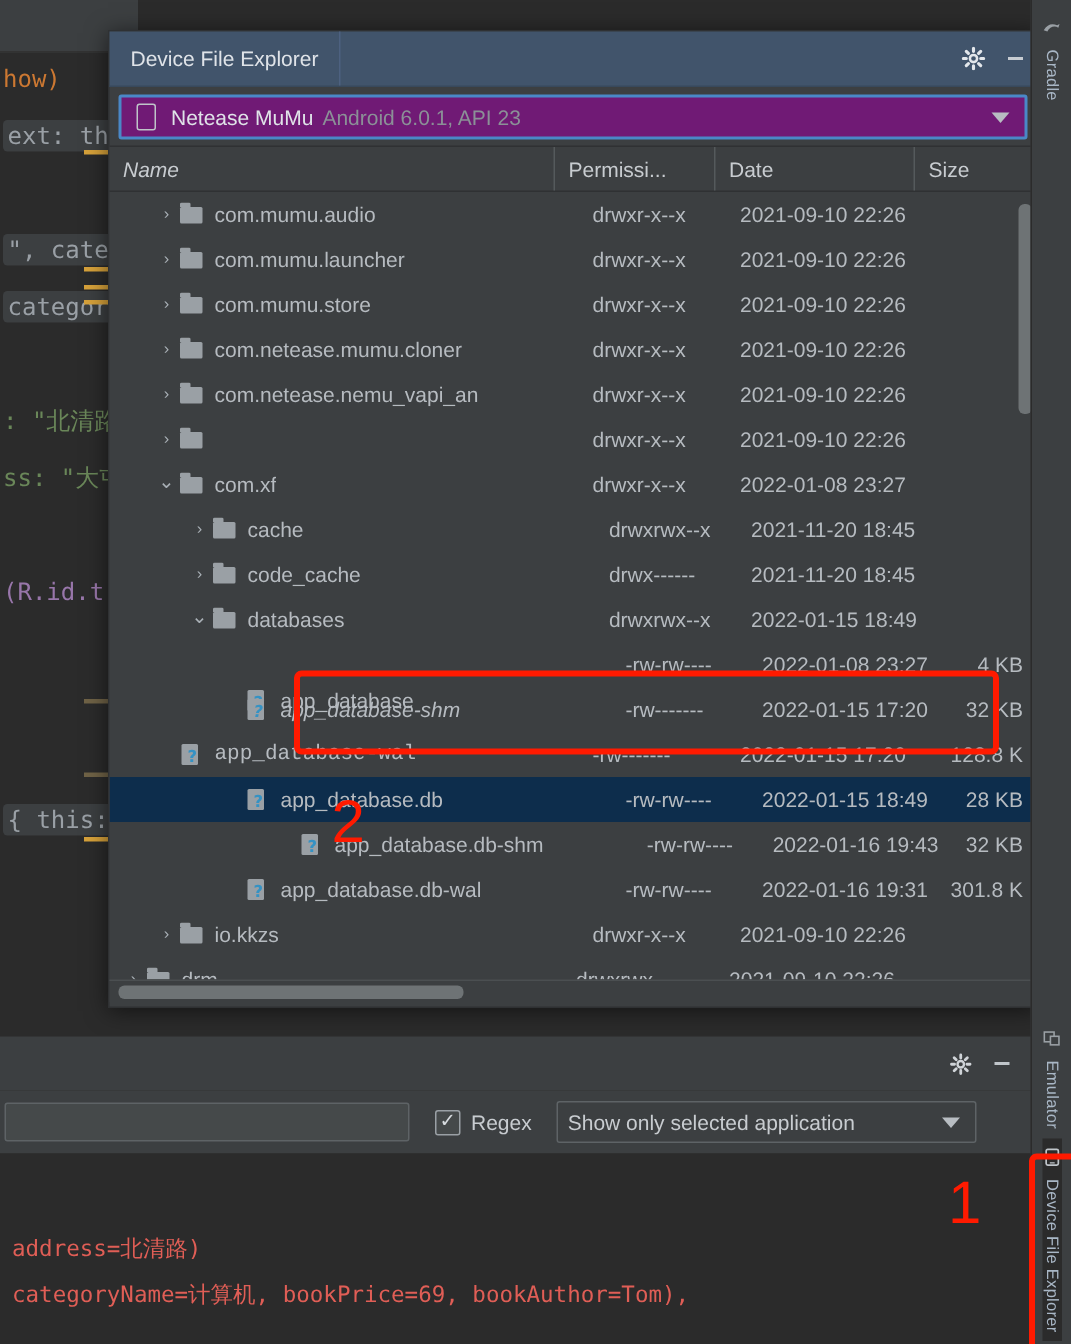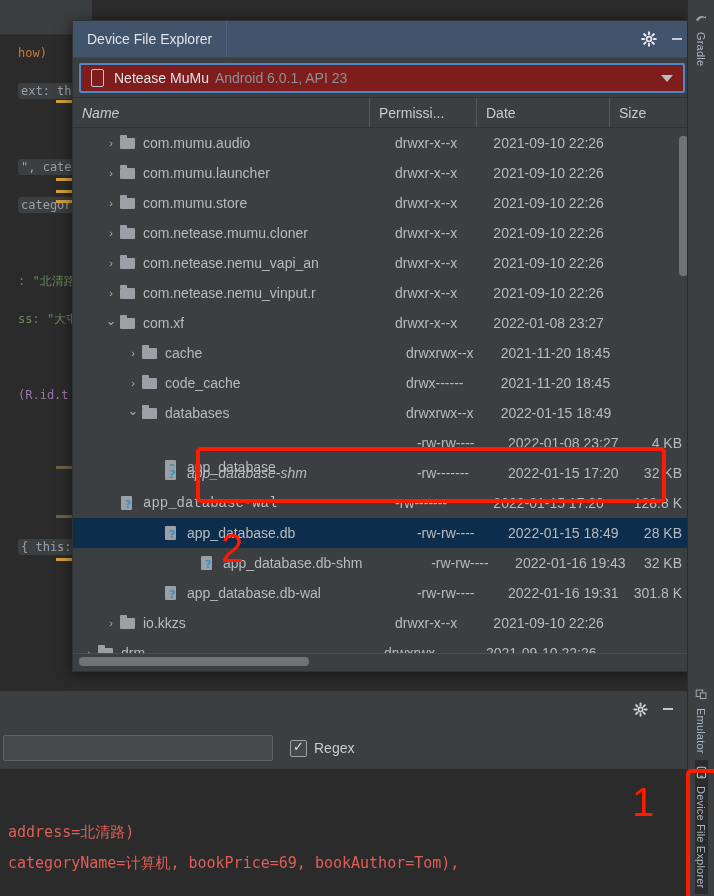--- a/index.html
+++ b/index.html
@@ -6,23 +6,23 @@
   body{
     width:714px;height:896px;overflow:hidden;position:relative;
     background:#2b2b2b;
     font-family:"Liberation Sans","DejaVu Sans",sans-serif;
     -webkit-font-smoothing:antialiased;
   }
 
   
   #editor-bg{position:absolute;left:0;top:0;width:714px;height:690px;background:#2b2b2b;}
   #editor-code{
-    position:absolute;left:16px;top:34px;width:92px;height:640px;
+    position:absolute;left:0;top:34px;width:92px;height:640px;
     font-family:"DejaVu Sans Mono","Liberation Mono",monospace;
-    font-size:12px;line-height:38px;color:#a9b7c6;white-space:nowrap;overflow:hidden;
+    font-size:16px;line-height:38px;color:#a9b7c6;white-space:nowrap;overflow:hidden;
   }
   .cl{display:block;height:38px;padding-left:2px;overflow:hidden;}
   .kw{color:#cc7832;}
   .str{color:#6a8759;}
   .fld{color:#9876aa;}
   .num{color:#6897bb;}
   .chip{background:#3c3f41;color:#9aa0a6;border-radius:3px;padding:1px 3px;}
   .tabbar{position:absolute;left:0;top:0;width:92px;height:34px;background:#3c3f41;border-bottom:1px solid #323232;}
   .gutterline{position:absolute;left:56px;width:36px;height:3px;background:#d6a13a;}
   .gutterline.dim{background:#6f6246;}
@@ -51,21 +51,21 @@
   #dfe-title{
     height:36px;background:#41546b;display:flex;align-items:center;
     border-bottom:1px solid #38495c;
   }
   #dfe-title .t{font-size:14px;color:#dfe3e8;padding-left:14px;flex:0 0 auto;}
   #dfe-title .spacer{flex:1 1 auto;border-left:1px solid #4d6180;height:100%;margin-left:14px;}
   .tbtn{width:28px;height:36px;display:flex;align-items:center;justify-content:center;}
 
   
   #device-combo{
-    margin:5px 6px 4px 6px;height:30px;background:#7f1d1d;
+    margin:5px 6px 4px 6px;height:30px;background:#701a75;
     border:2px solid #4a88c7;border-radius:2px;
     display:flex;align-items:center;padding:0 6px;box-sizing:border-box;
   }
   #device-combo .phone{width:11px;height:16px;border:1.6px solid #bfc4c9;border-radius:2px;margin:0 10px 0 4px;}
   .dev-name{font-size:14px;color:#dfe3e8;}
   .dev-meta{font-size:14px;color:#8b9097;margin-left:6px;}
   .combo-arrow{margin-left:auto;width:0;height:0;border-left:6px solid transparent;border-right:6px solid transparent;border-top:7px solid #b8bdc2;margin-right:4px;}
 
   
   #tbl-head{display:flex;height:29px;background:#3c3f41;border-top:1px solid #2f3133;border-bottom:1px solid #2f3133;color:#c8ccd0;font-size:14px;}
@@ -270,21 +270,20 @@
           <div class="c-perm">drwxr-x--x</div>
           <div class="c-date">2021-09-10 22:26</div>
           <div class="c-size"></div>
         </div>
         <div class="row">
           <div class="c-name" style="padding-left: 30px;">
             <span class="arrow">›</span>
             <span class="ico">
               <span class="folder"></span>
             </span>
-            <span class="nm">com.netease.nemu_vinput.r</span>
           </div>
           <div class="c-perm">drwxr-x--x</div>
           <div class="c-date">2021-09-10 22:26</div>
           <div class="c-size"></div>
         </div>
         <div class="row">
           <div class="c-name" style="padding-left: 30px;">
             <span class="arrow" style="font-size: 13px; margin-top: -5px;">⌄</span>
             <span class="ico">
               <span class="folder"></span>
@@ -448,20 +447,24 @@
       <line x1="3" y1="8" x2="13" y2="8" stroke="#c0c5ca" stroke-width="2"></line>
     </svg>
   </div>
 </div>
 
 <div id="filter-row">
   <input id="search-input" type="text" value="" placeholder="" style="">
   <div id="regex-box">
     <div class="checkbox"></div>
     <span class="lbl">Regex</span>
+  </div>
+  <div id="app-select">
+    <span class="v">Show only selected application</span>
+    <div class="combo-arrow"></div>
   </div>
 </div>
 
 <div id="console">
   <div>address=北清路)</div>
   <div>categoryName=计算机, bookPrice=69, bookAuthor=Tom),</div>
 </div>
 
 <div id="right-bar">
   <div class="vtab" style="margin-top:6px;">

